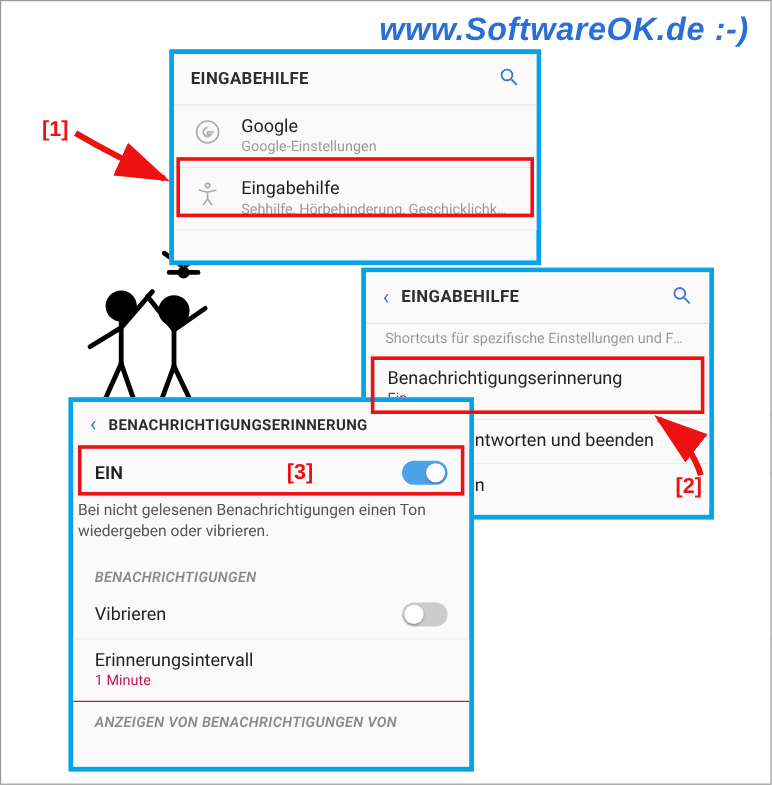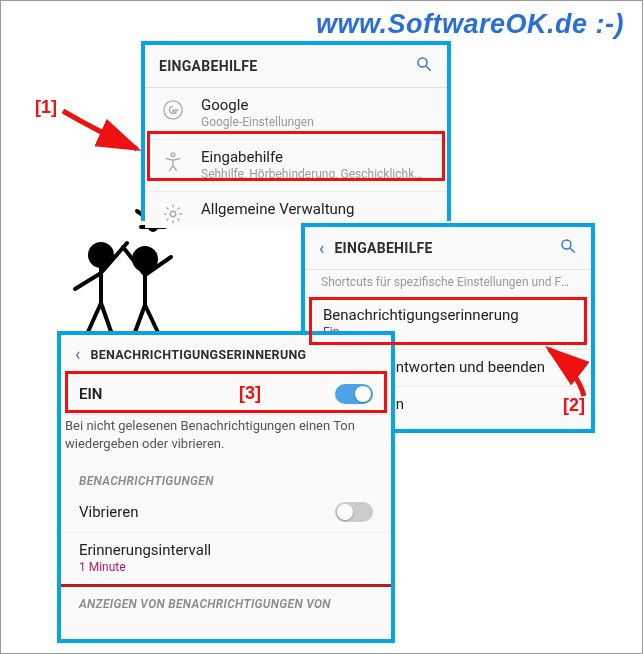--- a/index.html
+++ b/index.html
@@ -212,29 +212,20 @@
   <div class="row">
     <span class="ico">
       <svg width="22" height="22" viewBox="0 0 24 24" fill="none" stroke="#aaa" stroke-width="1.5">
           <circle cx="12" cy="4" r="2"></circle>
           <path d="M4 8l8 2 8-2M12 10v6m0 0l-4 6m4-6l4 6"></path>
         </svg>
     </span>
     <div class="row-title">Eingabehilfe</div>
     <div class="row-sub">Sehhilfe, Hörbehinderung, Geschicklichkeit...</div>
   </div>
-  <div class="row" style="border-bottom:none">
-    <span class="ico">
-      <svg width="22" height="22" viewBox="0 0 24 24" fill="none" stroke="#aaa" stroke-width="1.5">
-          <circle cx="12" cy="12" r="3"></circle>
-          <path d="M12 2v3m0 14v3M2 12h3m14 0h3M5 5l2 2m10 10l2 2M5 19l2-2m10-10l2-2"></path>
-        </svg>
-    </span>
-    <div class="row-title">Allgemeine Verwaltung</div>
-  </div>
 </div>
 
 <div id="panel2" class="panel">
   <div class="p-header">
     <span class="back-chevron">‹</span>
     <span class="title">EINGABEHILFE</span>
     <span class="srch">
       <svg width="18" height="18" viewBox="0 0 24 24" fill="none" stroke="currentColor" stroke-width="2">
           <circle cx="10" cy="10" r="6"></circle>
           <line x1="15" y1="15" x2="21" y2="21"></line>
@@ -262,21 +253,21 @@
   <div class="flex-row">
     <span class="lbl" style="font-weight:600">EIN</span>
     <span class="toggle on"></span>
   </div>
   <div class="desc">Bei nicht gelesenen Benachrichtigungen einen Ton wiedergeben oder vibrieren.</div>
   <div class="section-cap">BENACHRICHTIGUNGEN</div>
   <div class="flex-row">
     <span class="lbl">Vibrieren</span>
     <span class="toggle"></span>
   </div>
-  <div class="row noicon" style="border-bottom:3px solid #b91c1c">
+  <div class="row noicon" style="border-bottom:1px solid #b91c1c">
     <div class="row-title">Erinnerungsintervall</div>
     <div class="row-sub on">1 Minute</div>
   </div>
   <div class="section-cap" style="padding-bottom:10px">ANZEIGEN VON BENACHRICHTIGUNGEN VON</div>
 </div>
 
 <div class="red-frame" style="left:146px; top:130px; width:298px; height:50px;"></div>
 <div class="red-frame" style="left:308px; top:296px; width:278px; height:48px;"></div>
 <div class="red-frame" style="left:64px;  top:370px; width:322px; height:42px;"></div>
 

